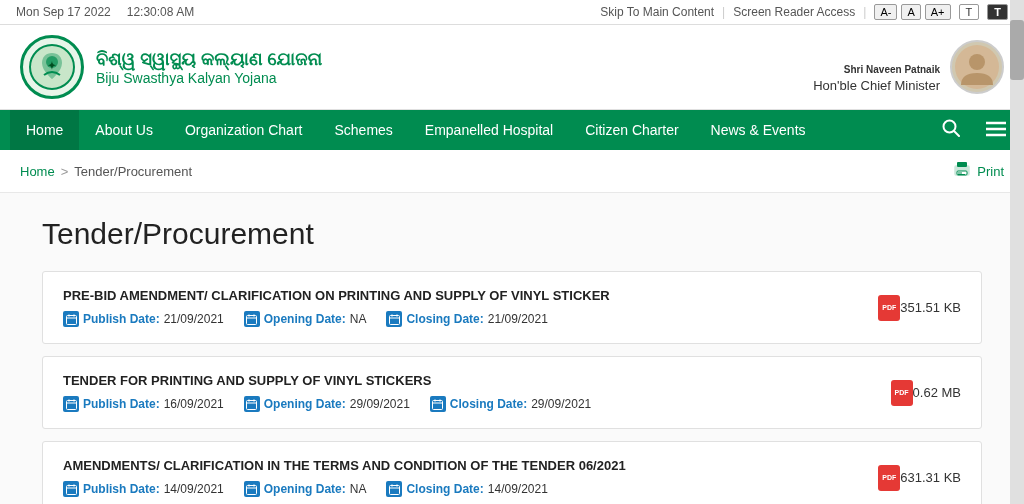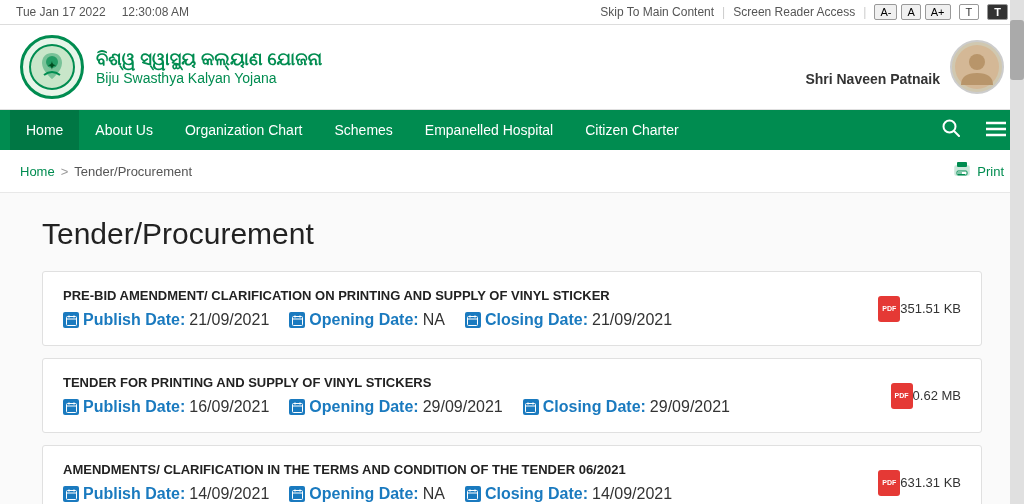--- a/index.html
+++ b/index.html
@@ -66,21 +66,21 @@
       display: flex; align-items: center; justify-content: center;
       overflow: hidden;
       background: #e8f5e9;
     }
     .logo-circle svg { width: 48px; height: 48px; }
     .logo-text { display: flex; flex-direction: column; }
     .logo-odia { font-size: 18px; color: #008c50; font-weight: bold; }
     .logo-english { font-size: 14px; color: #008c50; font-weight: normal; }
     .minister-section { display: flex; align-items: center; gap: 10px; }
     .minister-text { text-align: right; font-size: 13px; color: #333; line-height: 1.4; }
-    .minister-name { font-weight: bold; font-size: 14px; margin-top: 25px; }
+    .minister-name { font-weight: bold; font-size: 10px; margin-top: 25px; }
     .minister-photo {
       width: 54px; height: 54px;
       border-radius: 50%;
       background: #d0c8b0;
       overflow: hidden;
       display: flex; align-items: center; justify-content: center;
       border: 2px solid #ccc;
     }
     .minister-photo svg { width: 44px; height: 44px; }
 
@@ -163,21 +163,21 @@
       font-size: 13px;
       font-weight: bold;
       color: #222;
       margin-bottom: 8px;
       text-transform: uppercase;
     }
     .tender-meta {
       display: flex;
       align-items: center;
       gap: 20px;
-      font-size: 16px;
+      font-size: 12px;
       color: #333;
     }
     .meta-item { display: flex; align-items: center; gap: 4px; }
     .meta-icon {
       width: 16px; height: 16px;
       background: #1a7abf;
       display: inline-flex; align-items: center; justify-content: center;
       border-radius: 2px;
       font-size: 9px; color: #fff;
     }
@@ -217,21 +217,21 @@
       background: #aaa;
       border-radius: 3px;
       margin-top: 20px;
     }
   </style>
 </head>
 <body>
 
 <div class="top-bar">
   <div class="top-bar-left">
-    <span>Tue Jan 17 2022</span>
+    <span>Mon Sep 17 2022</span>
     <span>12:30:08 AM</span>
   </div>
   <div class="top-bar-right">
     <a href="#">Skip To Main Content</a>
     <span class="separator">|</span>
     <a href="#">Screen Reader Access</a>
     <span class="separator">|</span>
     <div class="font-size-controls">
       <button class="font-btn">A-</button>
       <button class="font-btn">A</button>
@@ -254,39 +254,41 @@
       </svg>
     </div>
     <div class="logo-text">
       <span class="logo-odia">ବିଶ୍ୱ ସ୍ୱାସ୍ଥ୍ୟ କଲ୍ୟାଣ ଯୋଜନା</span>
       <span class="logo-english">Biju Swasthya Kalyan Yojana</span>
     </div>
   </div>
   <div class="minister-section">
     <div class="minister-text">
       <div class="minister-name">Shri Naveen Patnaik</div>
+      <div>Hon'ble Chief Minister</div>
     </div>
     <div class="minister-photo">
       <svg viewBox="0 0 44 44" xmlns="http://www.w3.org/2000/svg">
         <circle cx="22" cy="22" r="22" fill="#d4b896"></circle>
         <circle cx="22" cy="17" r="8" fill="#b8956a"></circle>
         <path d="M6 40 Q6 28 22 28 Q38 28 38 40" fill="#b8956a"></path>
       </svg>
     </div>
   </div>
 </div>
 
 <nav>
   <div class="nav-items">
     <a class="nav-item active">Home</a>
     <a class="nav-item">About Us</a>
     <a class="nav-item">Organization Chart</a>
     <a class="nav-item">Schemes</a>
     <a class="nav-item">Empanelled Hospital</a>
     <a class="nav-item">Citizen Charter</a>
+    <a class="nav-item">News &amp; Events</a>
   </div>
   <div class="nav-right">
     <button class="nav-search-btn">
       <svg width="18" height="18" viewBox="0 0 18 18" fill="none" xmlns="http://www.w3.org/2000/svg">
         <circle cx="7.5" cy="7.5" r="6" stroke="white" stroke-width="2"></circle>
         <line x1="12" y1="12" x2="17" y2="17" stroke="white" stroke-width="2" stroke-linecap="round"></line>
       </svg>
     </button>
     <button class="nav-menu-btn">
       <svg width="20" height="16" viewBox="0 0 20 16" fill="none" xmlns="http://www.w3.org/2000/svg">

